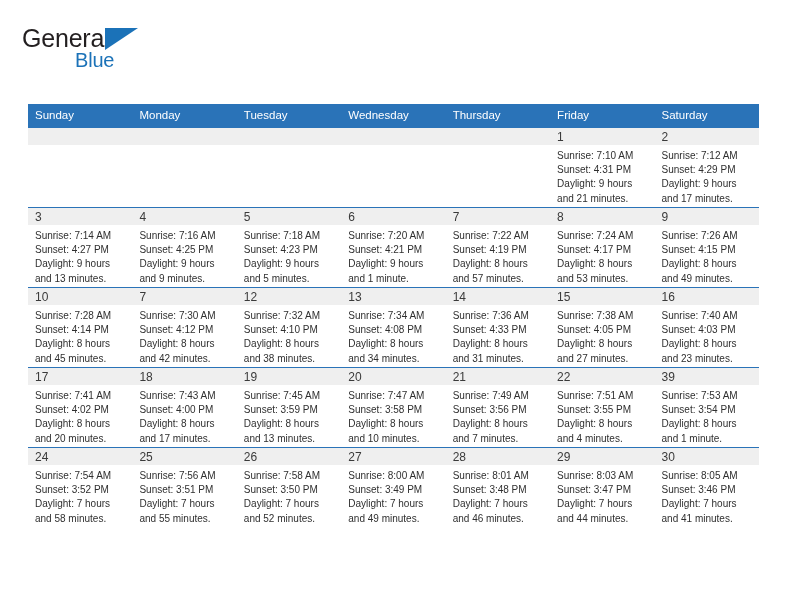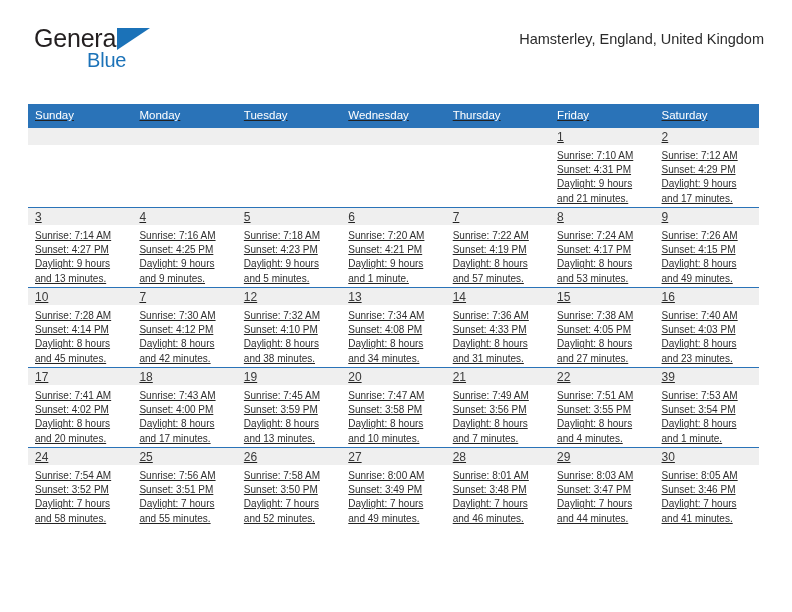--- a/index.html
+++ b/index.html
@@ -13,21 +13,21 @@
     font-family: "Liberation Sans", sans-serif;
     color: #222222;
     overflow: hidden;
   }
 
   .page {
     position: relative;
     width: 792px;
     height: 588px;
     box-sizing: border-box;
-    padding: 0 28px;
+    padding: 0 16px;
   }
 
   
   .top-bar {
     position: relative;
     height: 76px;
   }
 
   .brand {
     position: absolute;
@@ -86,21 +86,20 @@
   }
 
   
   .calendar {
     position: absolute;
     left: 28px;
     top: 104px;
     width: 731px;
     border-collapse: collapse;
     table-layout: fixed;
-    text-decoration: underline;
   }
   .calendar th {
     background: #2a73b8;
     color: #ffffff;
     font-size: 11.5px;
     font-weight: normal;
     text-align: left;
     padding: 5px 0 6px 7px;
     height: 11px;
     line-height: 1.1;
@@ -152,21 +151,20 @@
 
   <div class="top-bar">
 
     <div class="brand">
       <span class="brand-general">General</span>
       <span class="brand-triangle"></span>
       <span class="brand-blue">Blue</span>
     </div>
 
     <div class="title-block">
-      <div class="cal-subtitle">Hamsterley, England, United Kingdom</div>
     </div>
 
   </div>
 
   <table class="calendar">
     <thead>
       <tr>
         <th>Sunday</th>
         <th>Monday</th>
         <th>Tuesday</th>

